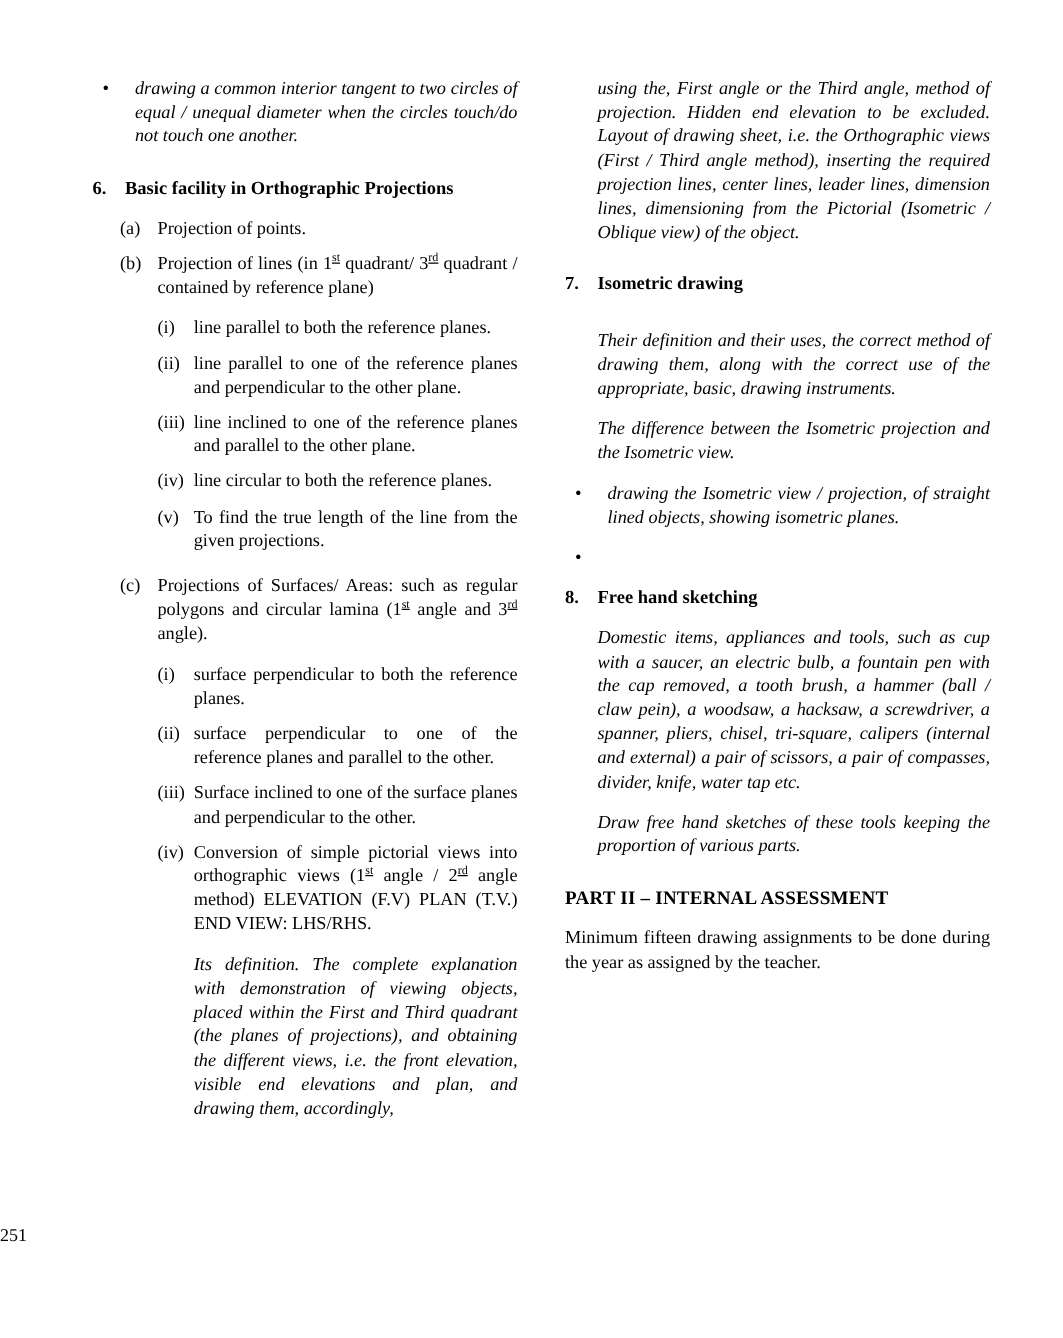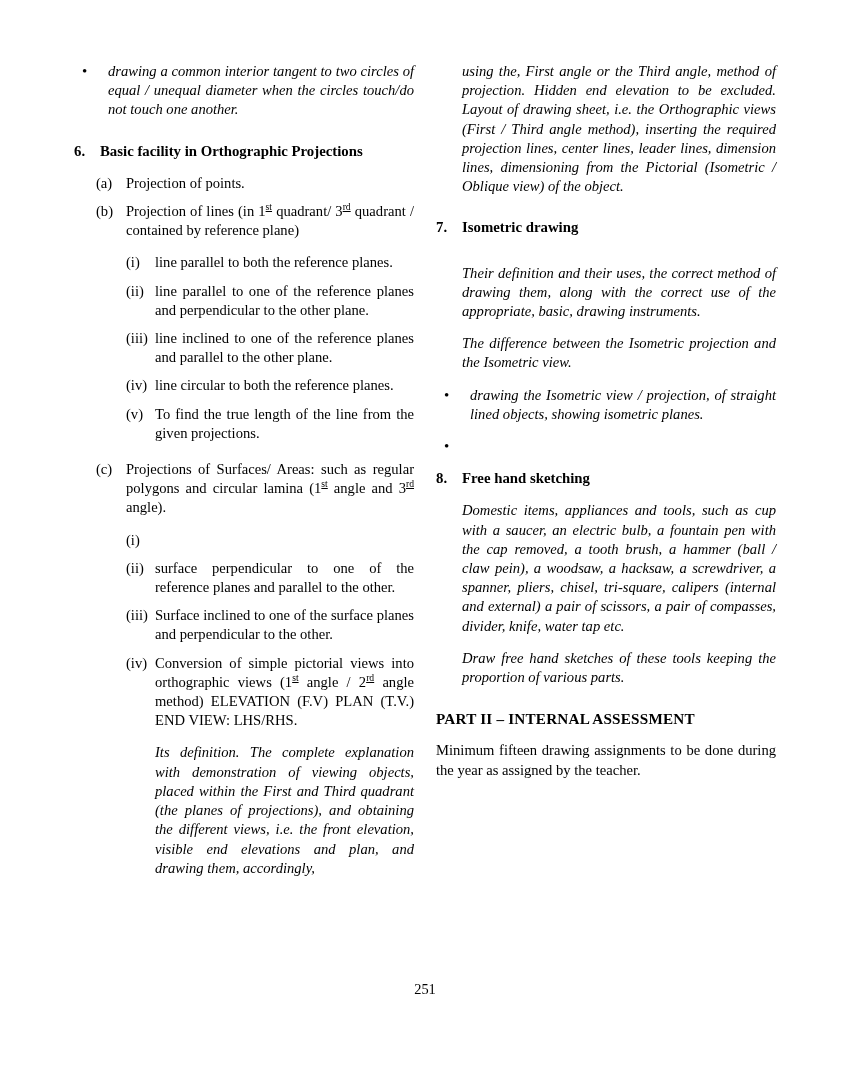--- a/index.html
+++ b/index.html
@@ -33,21 +33,21 @@
   }
   .col {
     width: 340px;
     box-sizing: border-box;
   }
   .col-left {
     margin-left: 74px;
     margin-right: 22px;
   }
   .col-right {
-    margin-left: 0px;
+    margin-left: 16px;
   }
 
   
   .para {
     font-size: 14.6px;
     line-height: 19.2px;
     text-align: justify;
     text-justify: inter-word;
     margin: 0;
   }
@@ -142,21 +142,20 @@
     line-height: 19.2px;
     margin: 0;
     letter-spacing: 0.2px;
   }
 
   .page-number {
     position: absolute;
     left: 0;
     top: 980px;
     width: 850px;
-    text-align: center;
     font-size: 14.4px;
     line-height: 18px;
   }
 </style>
 </head>
 <body>
 
 <div class="page">
 
   <div class="columns">
@@ -224,20 +223,21 @@
 
       <div class="item lvl1">
         <span class="mark">(c)</span>
         <span class="body"><span>Projections of Surfaces/ Areas: such as regular polygons and circular lamina (1</span><sup>st</sup><span> angle and 3</span><sup>rd</sup><span> angle).</span></span>
       </div>
 
       <div class="gap-m"></div>
 
       <div class="item lvl2">
         <span class="mark">(i)</span>
+        <span class="body">surface perpendicular to both the reference planes.</span>
       </div>
       <div class="gap-s"></div>
 
       <div class="item lvl2">
         <span class="mark">(ii)</span>
         <span class="body">surface perpendicular to one of the reference planes and parallel to the other.</span>
       </div>
       <div class="gap-s"></div>
 
       <div class="item lvl2">

